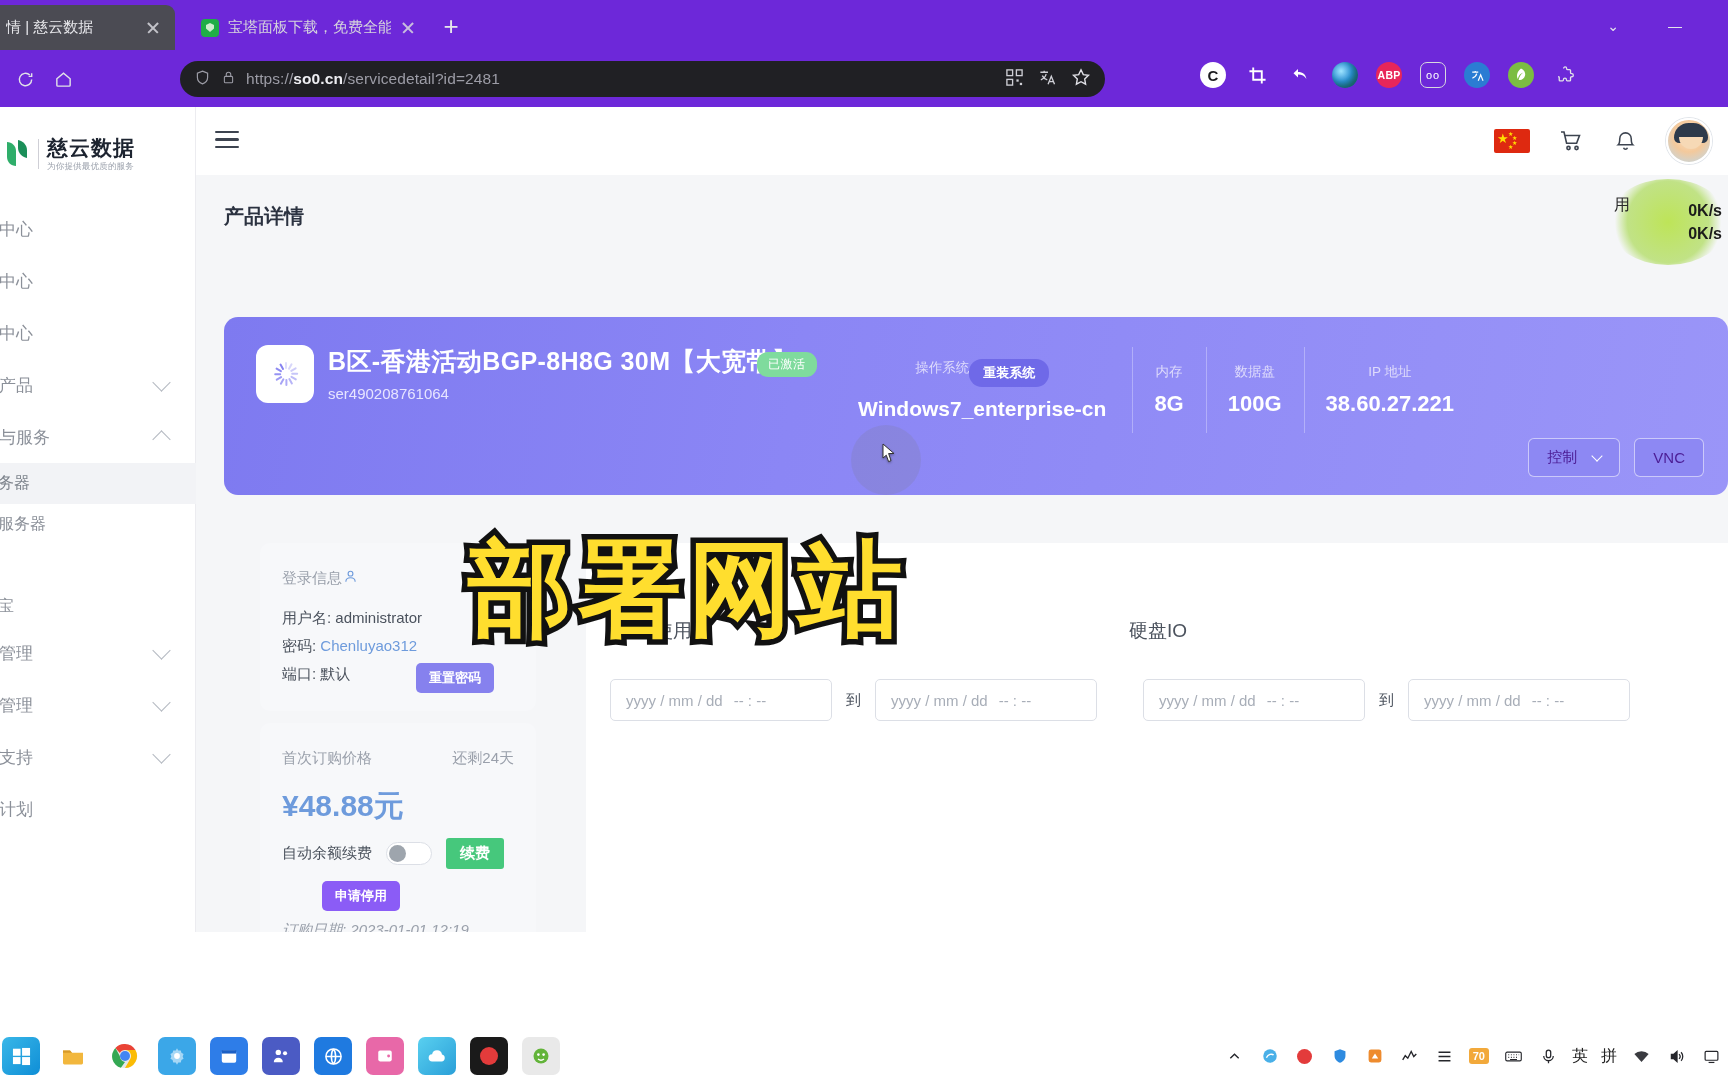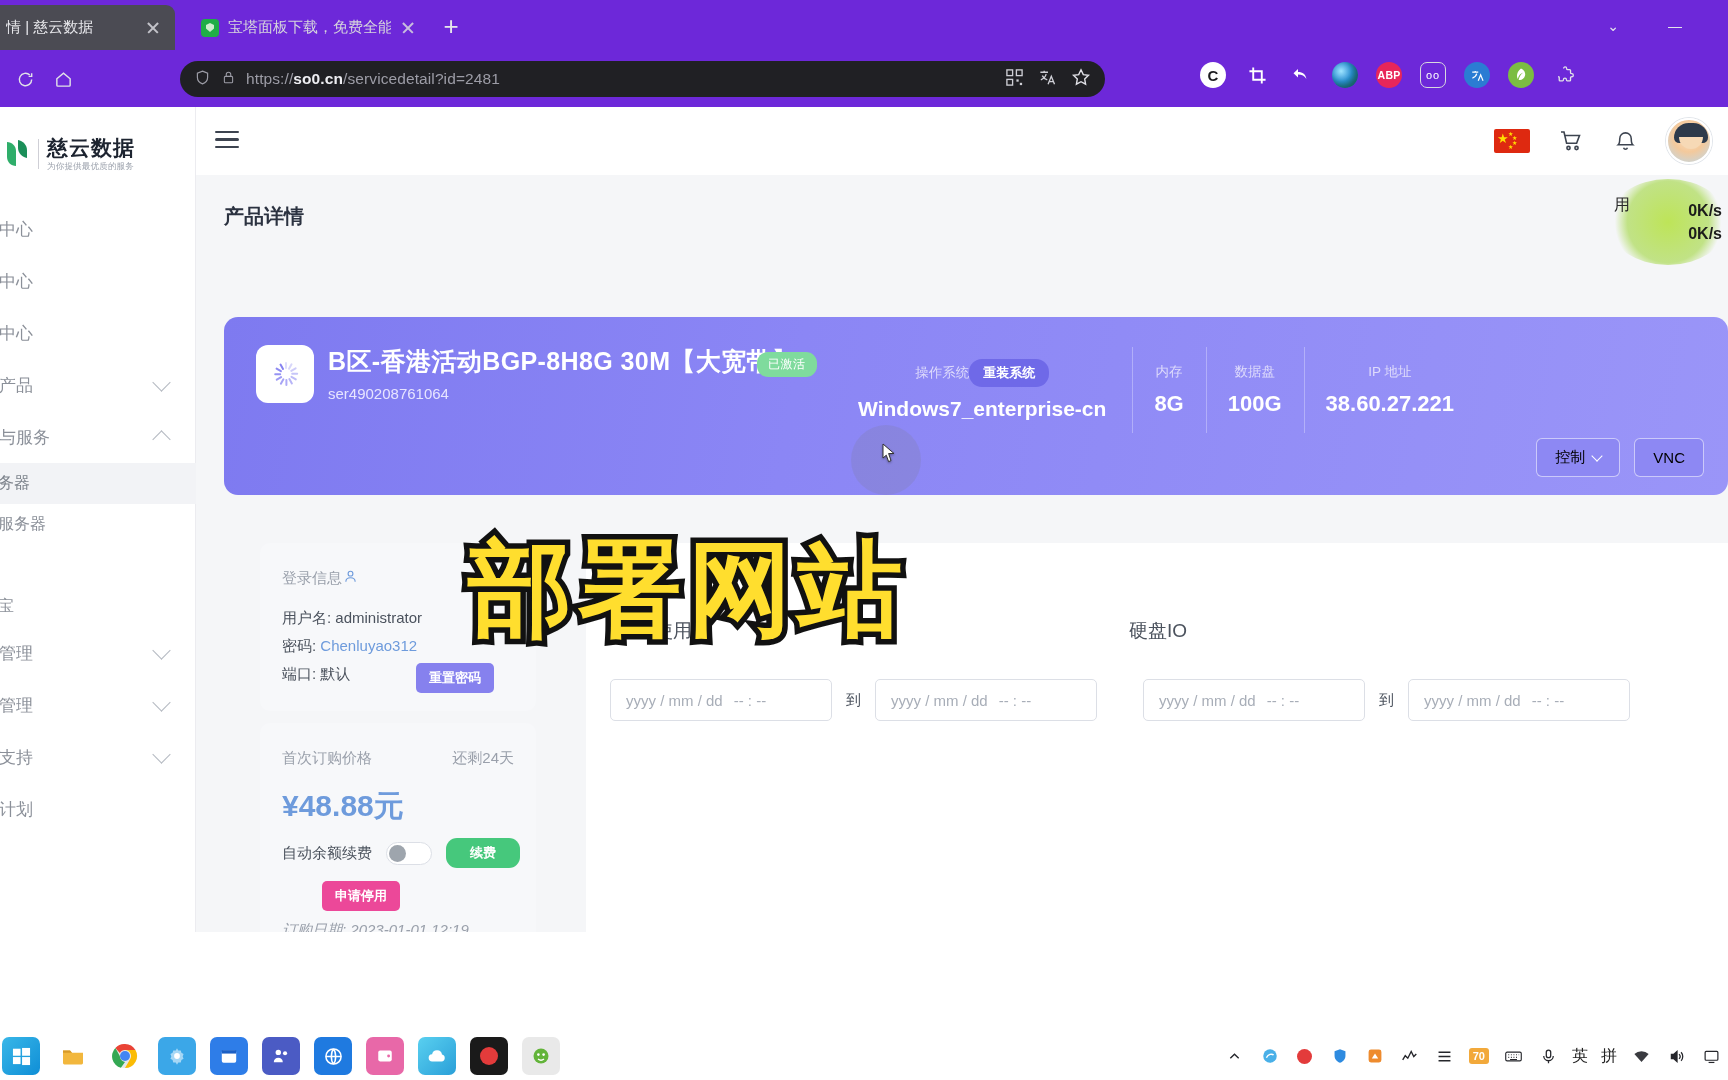--- a/index.html
+++ b/index.html
@@ -222,33 +222,33 @@
     display: flex; flex-direction: column; align-items: center; justify-content: center;
     padding: 0 22px; position: relative;
   }
   .spec + .spec::before {
     content: ""; position: absolute; left: 0; top: 12px; bottom: 12px;
     width: 1px; background: rgba(255,255,255,.3);
   }
   .spec-label { font-size: 13.5px; color: #dedbfb; margin-bottom: 10px; white-space: nowrap;}
   .spec-value { font-size: 22px; font-weight: 700; color: #fff; white-space: nowrap; }
   .spec.os { padding: 0 26px; }
-  .spec.os .spec-label { display: flex; align-items: center; }
+  .spec.os .spec-label { display: flex; align-items: flex-start; }
   .btn-reinstall {
     background: #6f69e8; color: #fff; font-size: 13px; font-weight: 700;
     padding: 5px 14px; border-radius: 13px; white-space: nowrap;
   }
   .spec.os .spec-value { font-size: 21px; font-weight: 700; }
   .banner-actions {
     position: absolute; right: 24px; bottom: 18px; display: flex; gap: 14px;
   }
   .btn-ghost {
-    background: #8d88f3; border: 1px solid rgba(255,255,255,.55); color: #000000;
+    background: #8d88f3; border: 1px solid rgba(255,255,255,.55); color: #4c1d95;
     font-size: 15px; padding: 9px 18px; border-radius: 6px;
-    display: flex; align-items: center; gap: 8px; white-space: nowrap;
+    display: flex; align-items: center; gap: 16px; white-space: nowrap;
   }
   .caret-down {
     width: 8px; height: 8px; border-right: 1.6px solid #fff; border-bottom: 1.6px solid #fff;
     transform: rotate(45deg); margin-top: -4px;
   }
 
   
   .card {
     position: absolute; background: #ffffff; border-radius: 10px;
   }
@@ -290,26 +290,26 @@
   .renew-lbl { font-size: 15px; color: #4b525d; white-space: nowrap; }
   .toggle {
     width: 46px; height: 23px; border-radius: 12px; background: #fff;
     border: 1px solid #dcdfe6; position: relative;
   }
   .toggle .knob {
     position: absolute; left: 2px; top: 2px; width: 17px; height: 17px;
     border-radius: 50%; background: #9ea5ad;
   }
   .btn-renew {
-    background: #46c87c; color: #fff; font-size: 13px; font-weight: 700;
-    padding: 6px 24px; border-radius: 11px; white-space: nowrap;
+    background: #46c87c; color: #fff; font-size: 15px; font-weight: 700;
+    padding: 6px 14px; border-radius: 3px; white-space: nowrap;
   }
   .btn-stop {
     position: absolute; left: 62px; top: 158px;
-    background: #ec4899; color: #fff; font-size: 13px; font-weight: 700;
+    background: #8b5cf6; color: #fff; font-size: 13px; font-weight: 700;
     padding: 6px 13px; border-radius: 5px; white-space: nowrap;
   }
   .meta-row {
     position: absolute; left: 22px; font-size: 15px; color: #9aa0ab; white-space: nowrap;
   }
 
   
   .panel-right {
     position: absolute; left: 390px; top: 368px; width: 1180px; height: 450px;
     background: #ffffff; border-radius: 10px;

